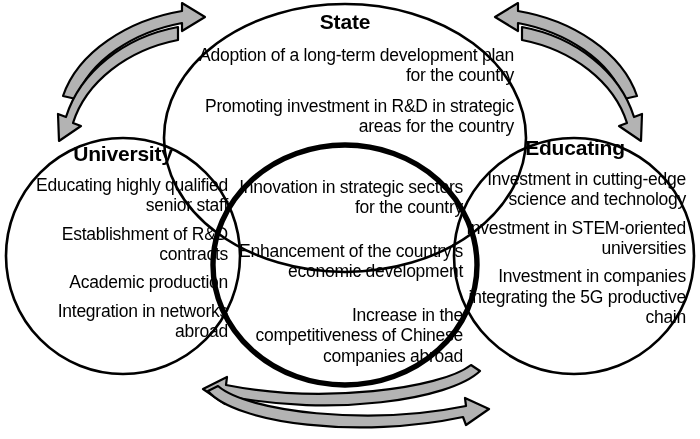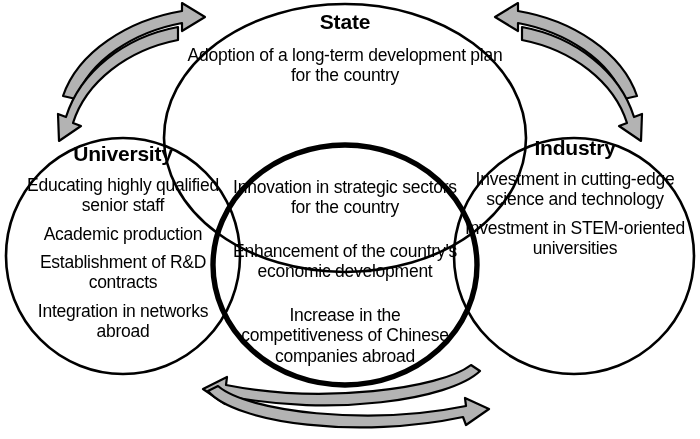--- a/index.html
+++ b/index.html
@@ -46,20 +46,21 @@
     font-weight: bold;
     font-size: 21px;
     letter-spacing: -0.2px;
     margin-bottom: 3px;
     white-space: nowrap;
   }
   .node-item {
     font-size: 17.5px;
     margin-top: 8px;
     letter-spacing: -0.25px;
+    text-align: right;
   }
   .node-item:first-of-type {
     margin-top: 2px;
   }
 
   
   #node-state {
     left: 176px;
     top: 10px;
     width: 338px;
@@ -160,34 +161,36 @@
     <ellipse cx="574" cy="256" rx="120" ry="118" fill="#ffffff" fill-opacity="0" stroke="#000000" stroke-width="2.6"></ellipse>
 
     <ellipse cx="345" cy="265" rx="132" ry="120" fill="#ffffff" fill-opacity="0" stroke="#000000" stroke-width="5.4"></ellipse>
   </svg>
 
   <div class="text-layer">
 
     <div class="node-block" id="node-state">
       <div class="node-title">State</div>
       <div class="node-item">Adoption of a long-term development plan for the country</div>
+      <div class="node-item">Promoting investment in R&amp;D in strategic areas for the country</div>
     </div>
 
     <div class="node-block" id="node-university">
       <div class="node-title">University</div>
       <div class="node-item">Educating highly qualified senior staff</div>
+      <div class="node-item">Establishment of R&amp;D contracts</div>
       <div class="node-item">Academic production</div>
-      <div class="node-item">Establishment of R&amp;D contracts</div>
       <div class="node-item">Integration in networks abroad</div>
     </div>
 
     <div class="node-block" id="node-industry">
-      <div class="node-title">Industry</div>
+      <div class="node-title">Educating</div>
       <div class="node-item">Investment in cutting-edge science and technology</div>
       <div class="node-item">Investment in STEM-oriented universities</div>
+      <div class="node-item">Investment in companies integrating the 5G productive chain</div>
     </div>
 
     <div class="node-block" id="node-center">
       <div class="node-item">Innovation in strategic sectors for the country</div>
       <div class="node-item">Enhancement of the country's economic development</div>
       <div class="node-item">Increase in the competitiveness of Chinese companies abroad</div>
     </div>
 
   </div>
 </div>

